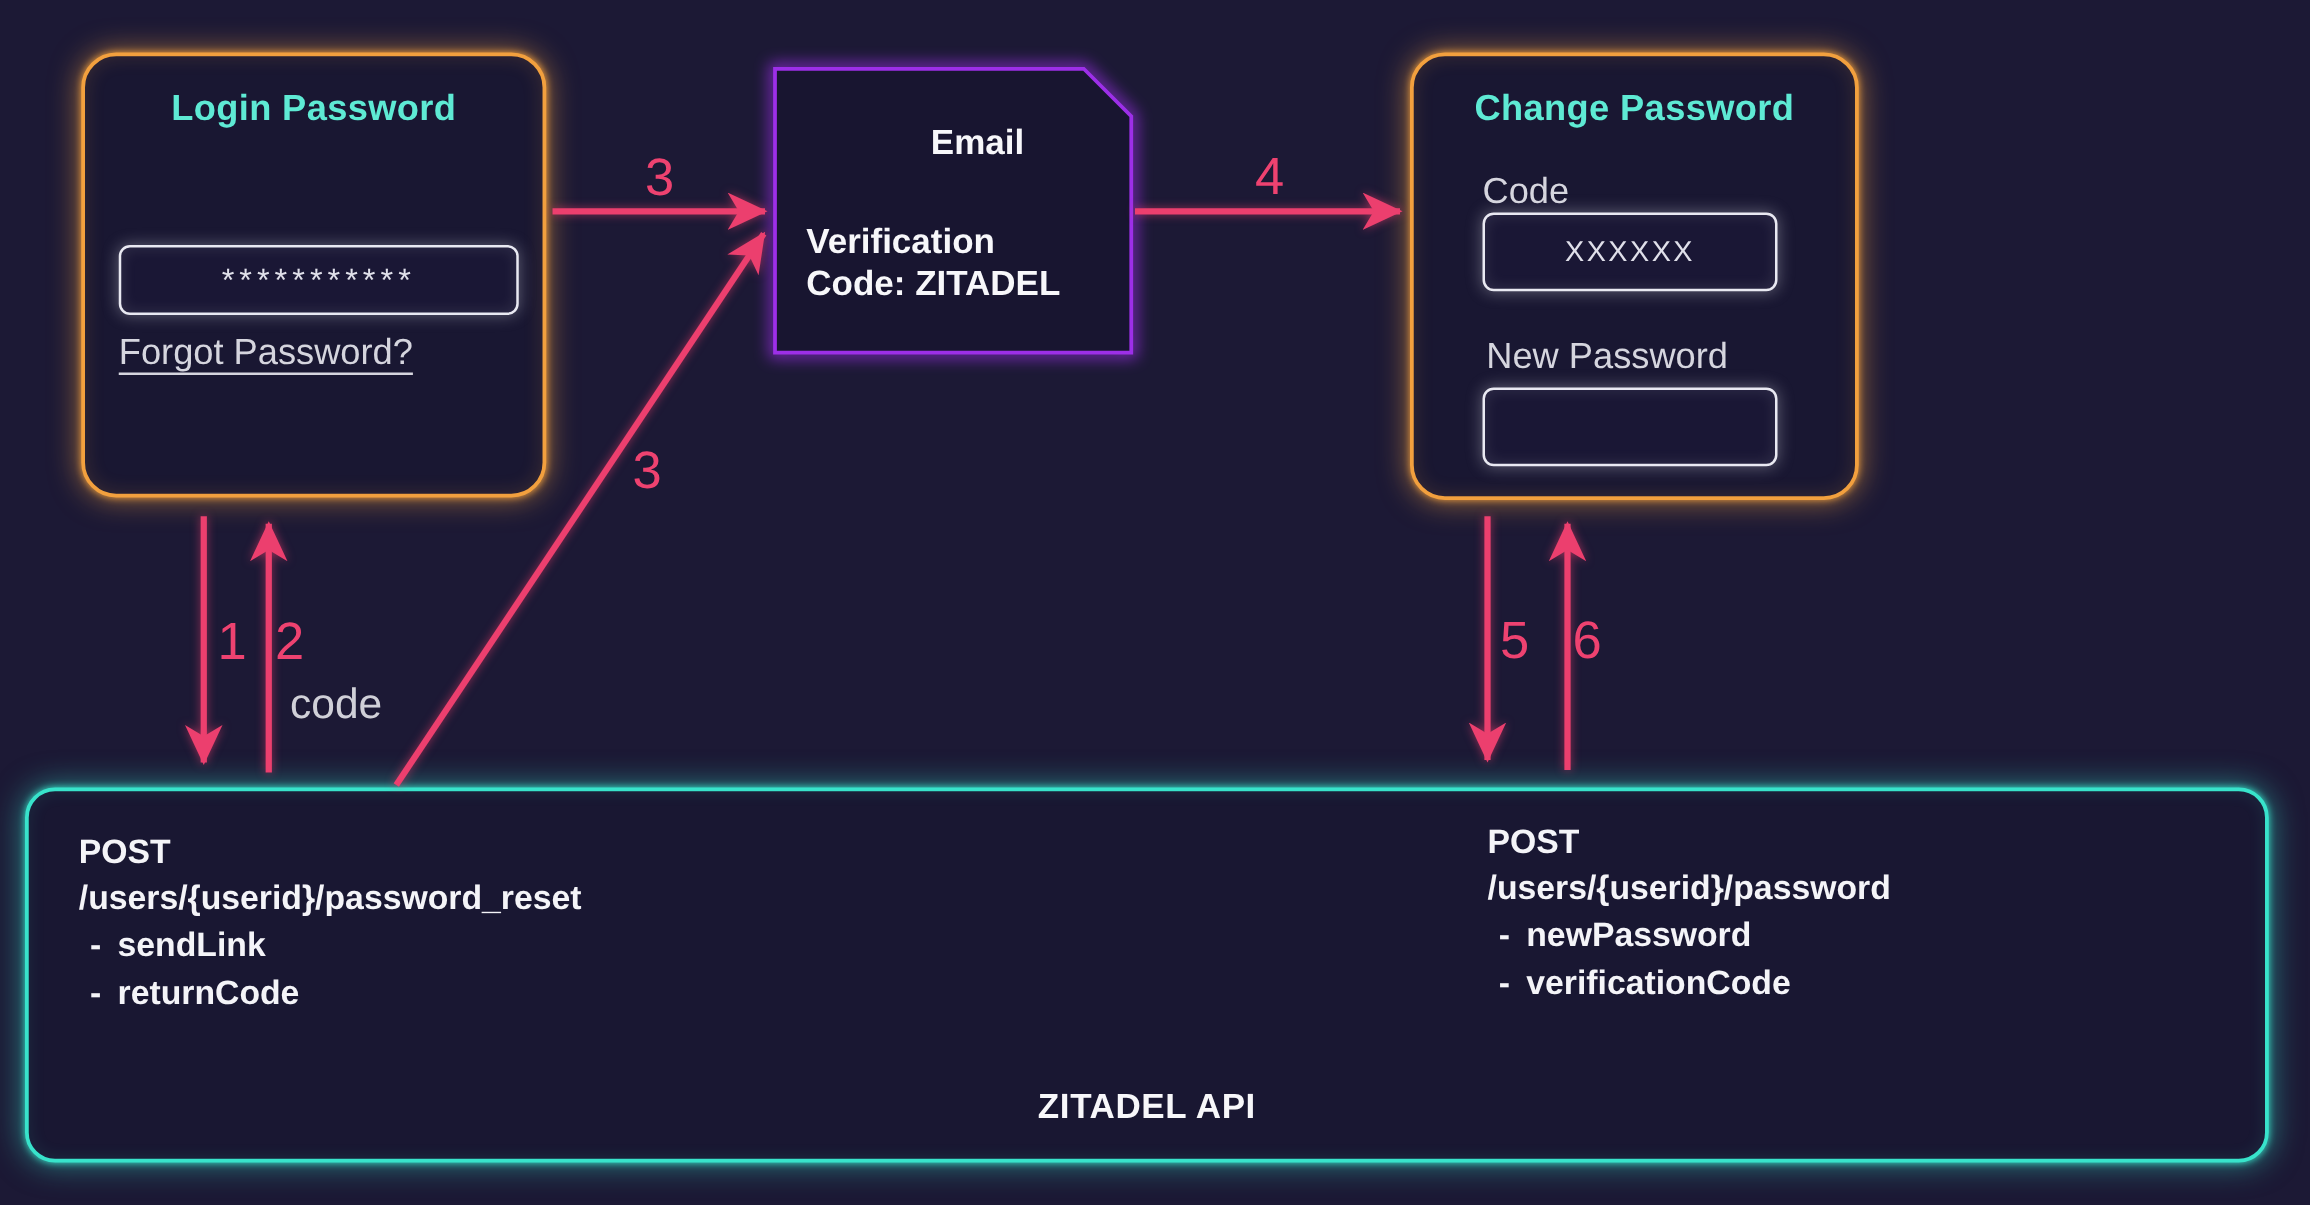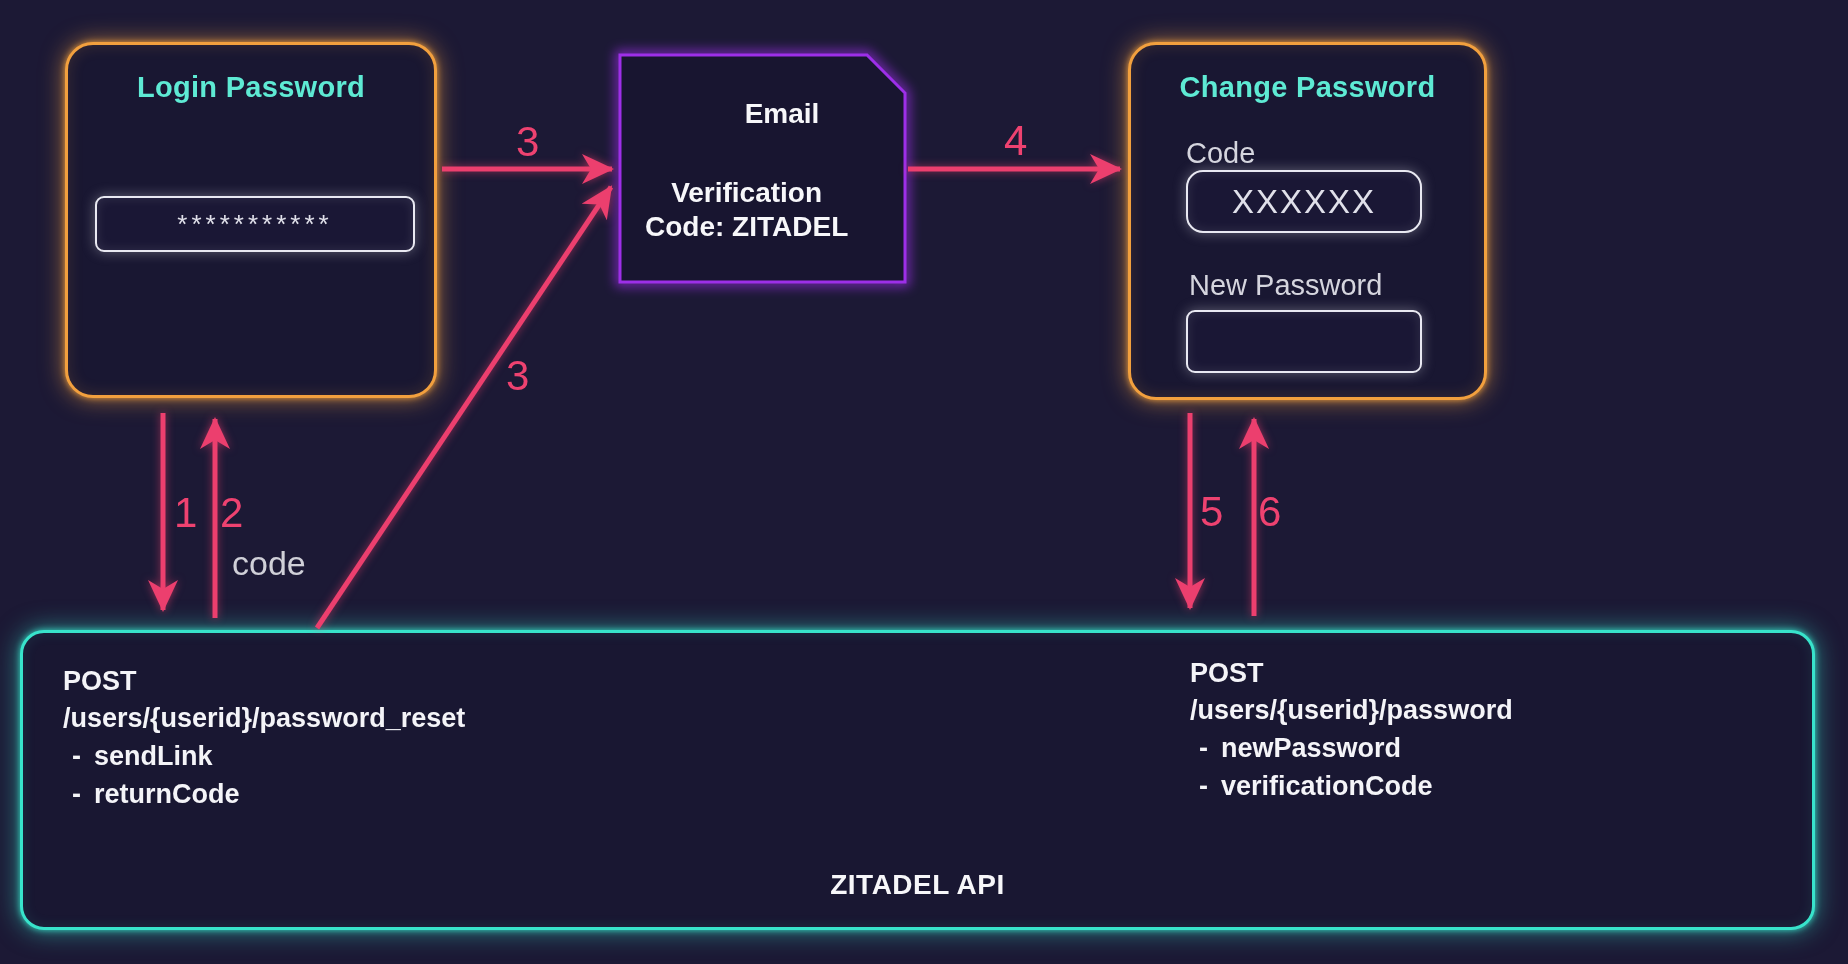--- a/index.html
+++ b/index.html
@@ -62,26 +62,27 @@
 </head>
 <body>
 
 <div id="canvas">
 
   <div class="panel orange" style="left:65px;top:42px;width:372px;height:356px;">
     <div class="box-title" style="top:26px;">Login Password</div>
     <div class="field" style="left:27px;top:151px;width:320px;height:56px;font-size:26px;letter-spacing:4px;">
       <span>***********</span>
     </div>
+    <div class="link" style="left:27px;top:221px;">Forgot Password?</div>
   </div>
 
   <div class="panel orange" style="left:1128px;top:42px;width:359px;height:358px;">
     <div class="box-title" style="top:26px;">Change Password</div>
     <div class="subtle" style="position:absolute;left:55px;top:92px;">Code</div>
-    <div class="field" style="left:55px;top:125px;width:236px;height:63px;font-size:33px;letter-spacing:2px;border-radius:17px;">
+    <div class="field" style="left:55px;top:125px;width:236px;height:63px;font-size:23px;letter-spacing:2px;">
       <span>XXXXXX</span>
     </div>
     <div class="subtle" style="position:absolute;left:58px;top:224px;">New Password</div>
     <div class="field" style="left:55px;top:265px;width:236px;height:63px;font-size:29px;">
       <span></span>
     </div>
   </div>
 
   <div class="panel teal" style="left:20px;top:630px;width:1795px;height:300px;">
 
@@ -111,21 +112,21 @@
       </div>
     </div>
     <div class="api-title" style="top:236px;">ZITADEL API</div>
   </div>
 
   <svg id="emailshape" width="1848" height="964" viewBox="0 0 1848 964">
     <polygon points="620,55 867,55 905,93 905,282 620,282" fill="none" stroke="#9d2fe8" stroke-width="9" opacity="0.75" style="filter:blur(6px)"></polygon>
     <polygon points="620,55 867,55 905,93 905,282 620,282" fill="#181530" stroke="#9d2fe8" stroke-width="3" stroke-linejoin="miter"></polygon>
   </svg>
   <div class="email-text" style="left:620px;top:98px;width:324px;text-align:center;font-size:28px;">Email</div>
-  <div class="email-text" style="left:645px;top:176px;font-size:28px;line-height:34px;text-align:center;">
+  <div class="email-text" style="left:645px;top:176px;font-size:28px;line-height:34px;text-align:left;">
     <div>Verification</div>
     <div>Code: ZITADEL</div>
   </div>
 
   <svg id="arrows" width="1848" height="964" viewBox="0 0 1848 964">
     <defs>
       <marker id="head" markerUnits="userSpaceOnUse" markerWidth="36" markerHeight="32" refX="30" refY="15" orient="auto">
         <path d="M0,0 L32,15 L0,30 L9,15 Z" fill="#ec3f6e"></path>
       </marker>
     </defs>

